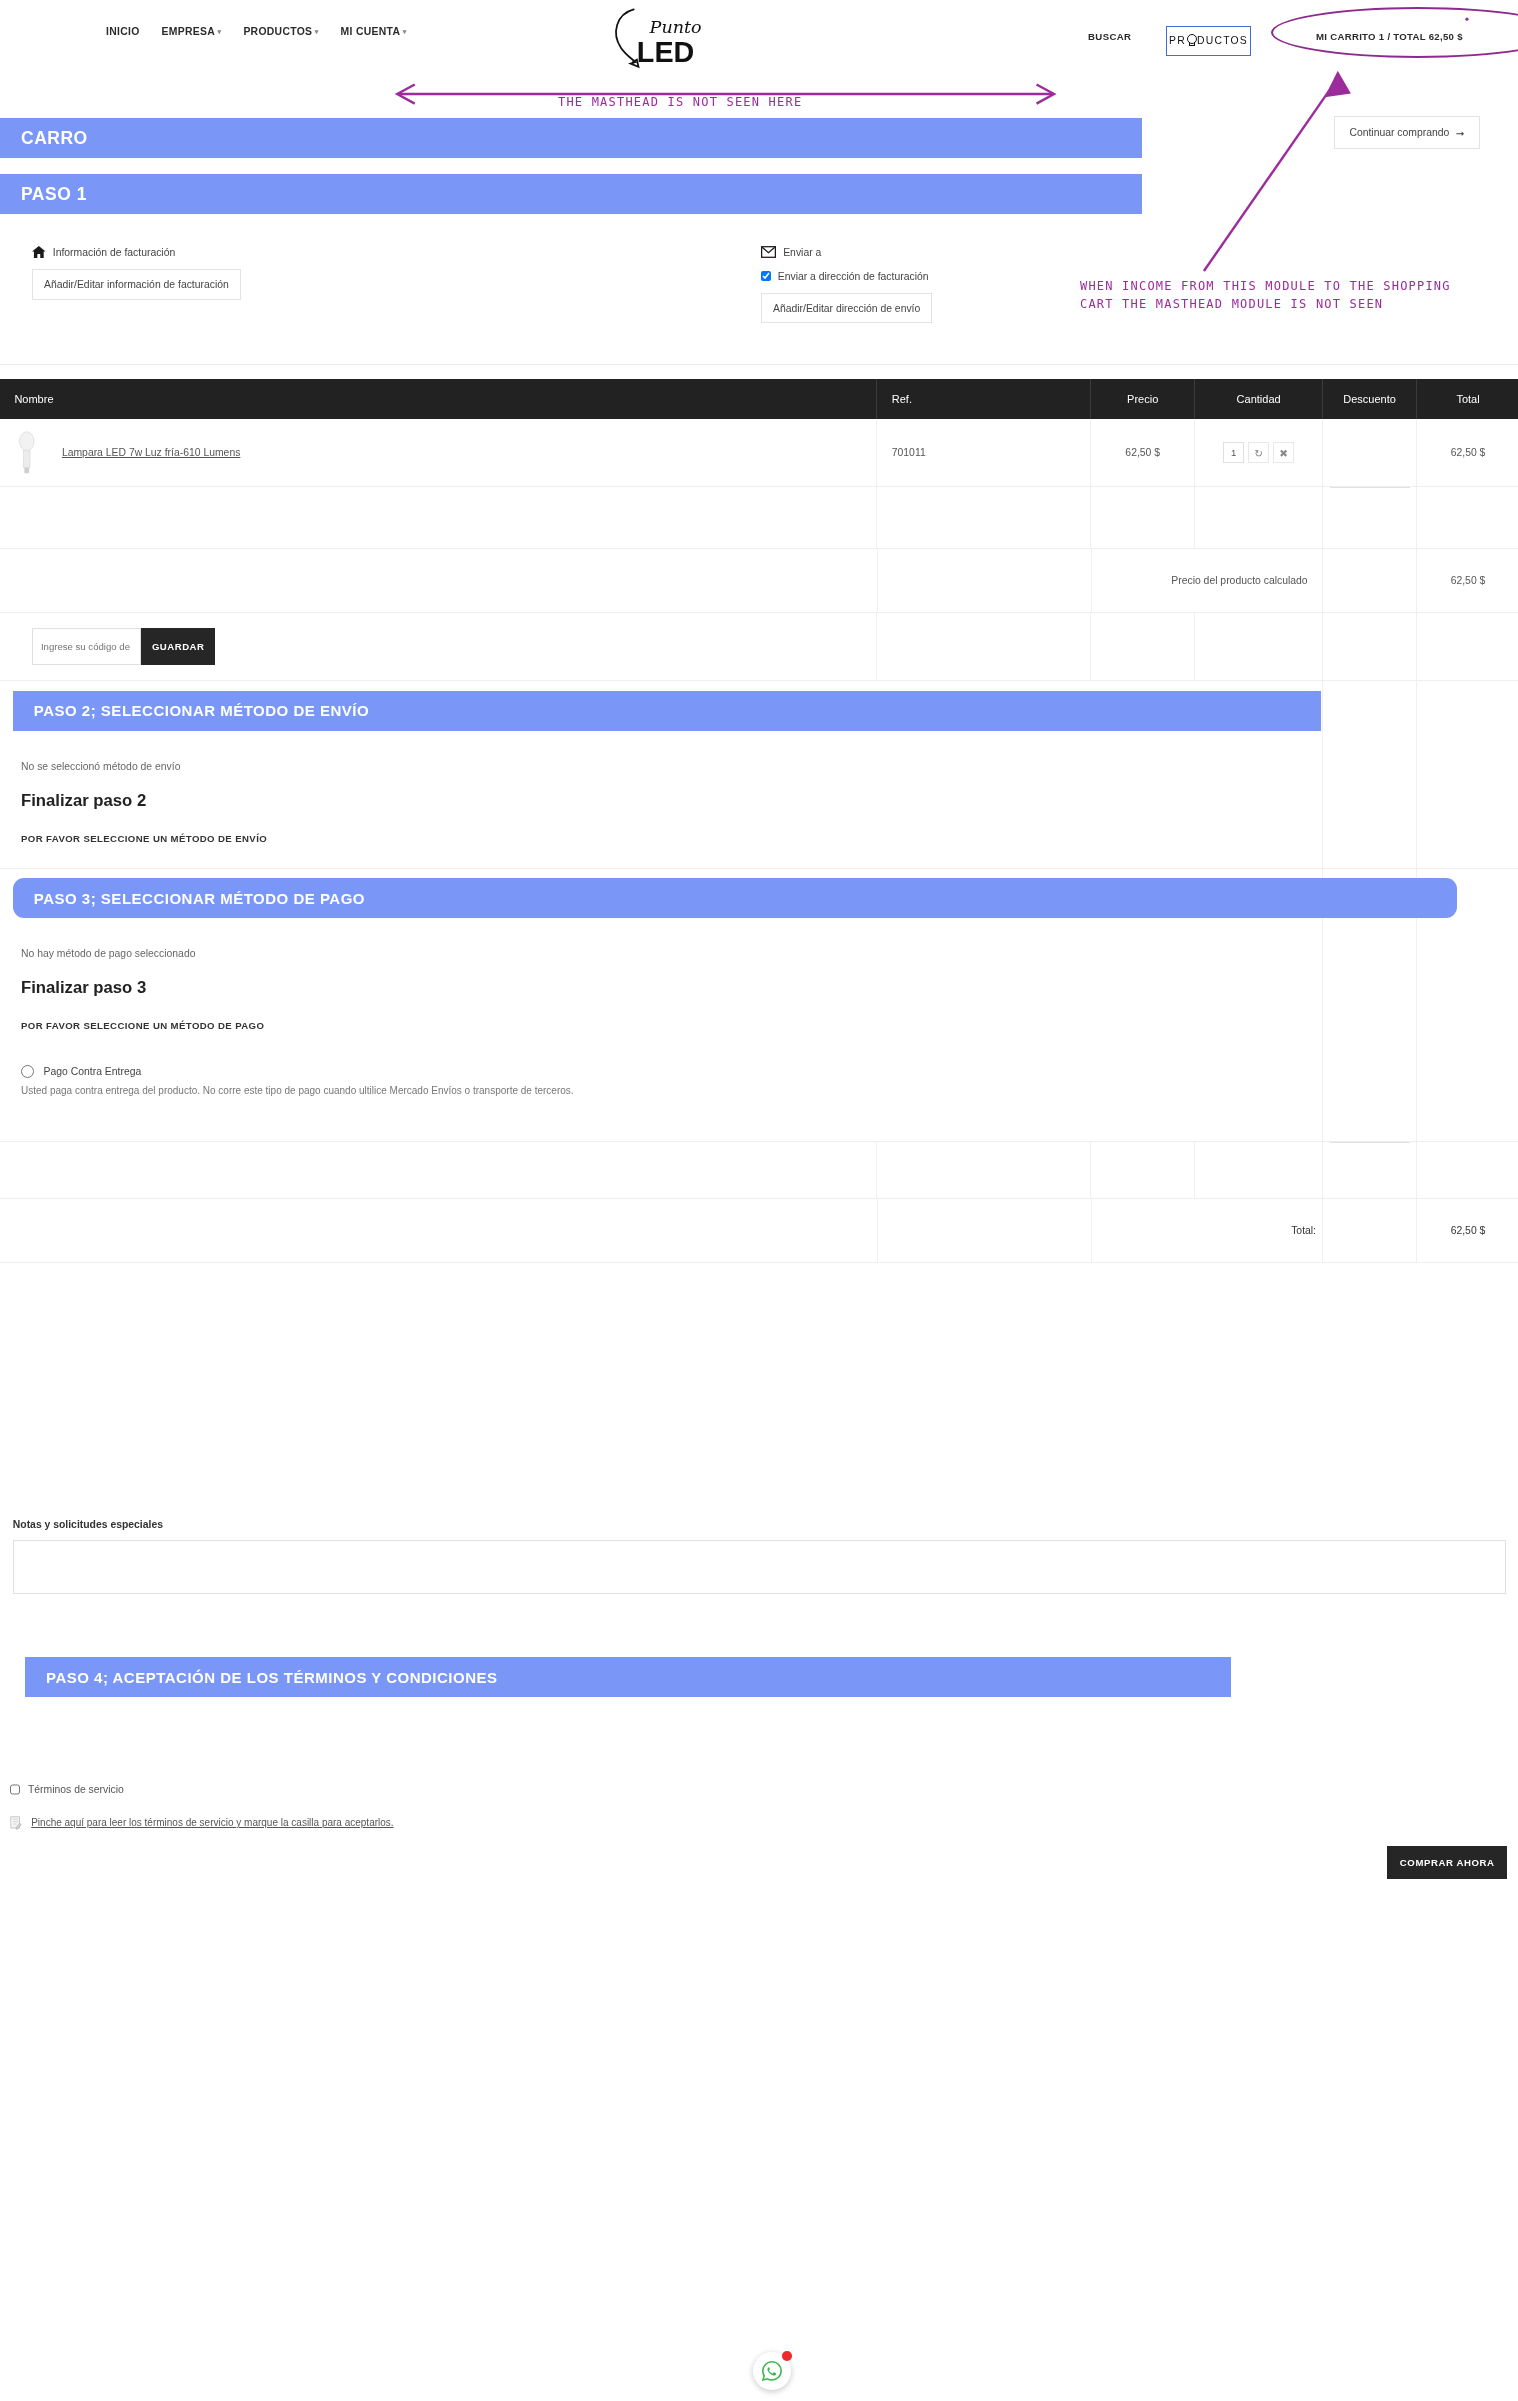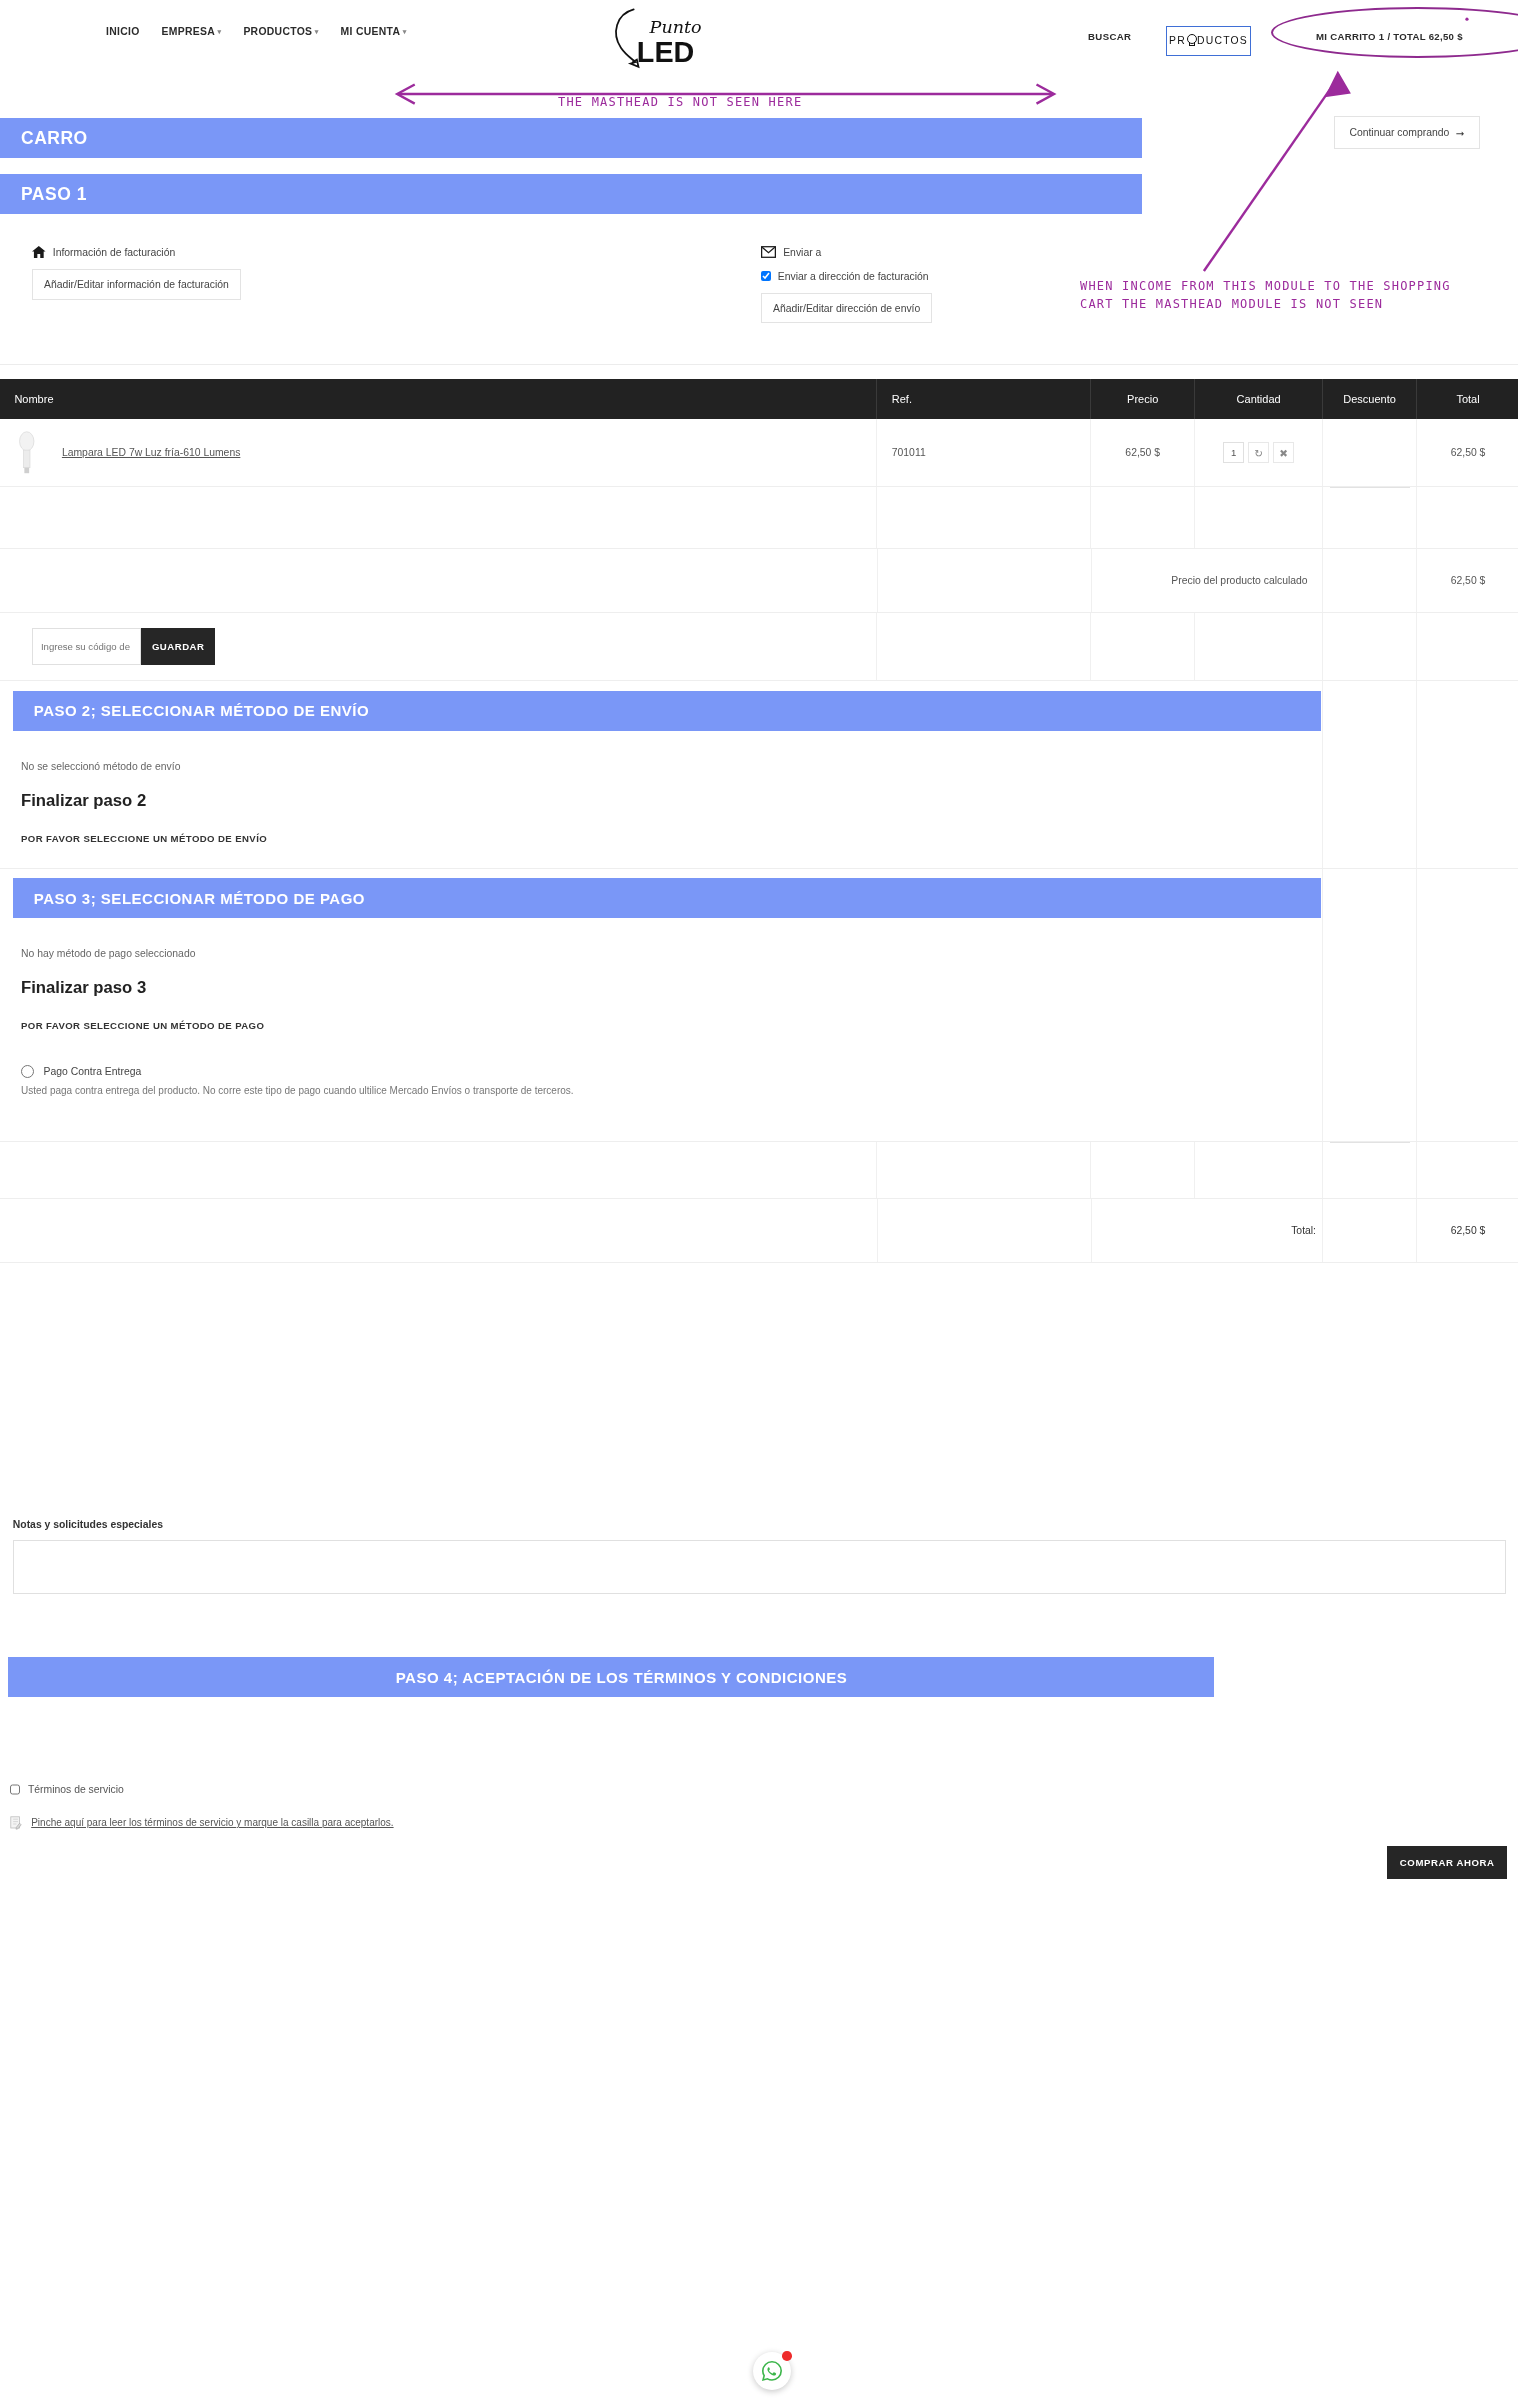--- a/index.html
+++ b/index.html
@@ -94,21 +94,21 @@
     font-weight:700; letter-spacing:0.5px;
     text-transform:uppercase;
     position:absolute;
   }
   .bar span { padding-left:21px; }
 
   #bar-carro { left:0; top:118px; width:1142px; height:40px; font-size:17.5px; }
   #bar-paso1 { left:0; top:174px; width:1142px; height:40px; font-size:17.5px; }
   #bar-paso2 { left:12.8px; top:753px; width:1308px; height:40px; font-size:15px; }
   #bar-paso3 { left:12.8px; top:982px; width:1308px; height:40px; font-size:15px; }
-  #bar-paso4 { left:8px; top:1657px; width:1206px; height:40px; font-size:15px;justify-content:center; }
+  #bar-paso4 { left:25px; top:1657px; width:1206px; height:40px; font-size:15px; }
 
   
   .continuar {
     position:absolute; left:1334px; top:116px;
     border:0.8px solid #e3e3e3; background:#fff;
     padding:9.6px 14.4px; font-size:10.4px; color:#444; cursor:pointer;
     display:flex; align-items:center; gap:6.4px; white-space:nowrap;
   }
 
   
@@ -426,21 +426,21 @@
         <div class="sec-h">Finalizar paso 2</div>
         <div class="sec-sub">POR FAVOR SELECCIONE UN MÉTODO DE ENVÍO</div>
       </div>
     </div>
     <div class="td c-disc"></div>
     <div class="td c-tot"></div>
   </div>
 
   <div class="step-sec">
     <div class="leftcol">
-      <div class="bar" id="bar-paso3" style="position:static;width:1308px;margin:9.6px 0 0 12.8px;">
+      <div class="bar" id="bar-paso3" style="position:static;width:1444px;margin:9.6px 0 0 12.8px;border-radius:11px;">
         <span>PASO 3; SELECCIONAR MÉTODO DE PAGO</span>
       </div>
       <div class="sec-body">
         <div class="sec-note">No hay método de pago seleccionado</div>
         <div class="sec-h">Finalizar paso 3</div>
         <div class="sec-sub">POR FAVOR SELECCIONE UN MÉTODO DE PAGO</div>
 
         <label class="radio-row">
           <input type="radio" name="pay" style="">
           <span>Pago Contra Entrega</span>

